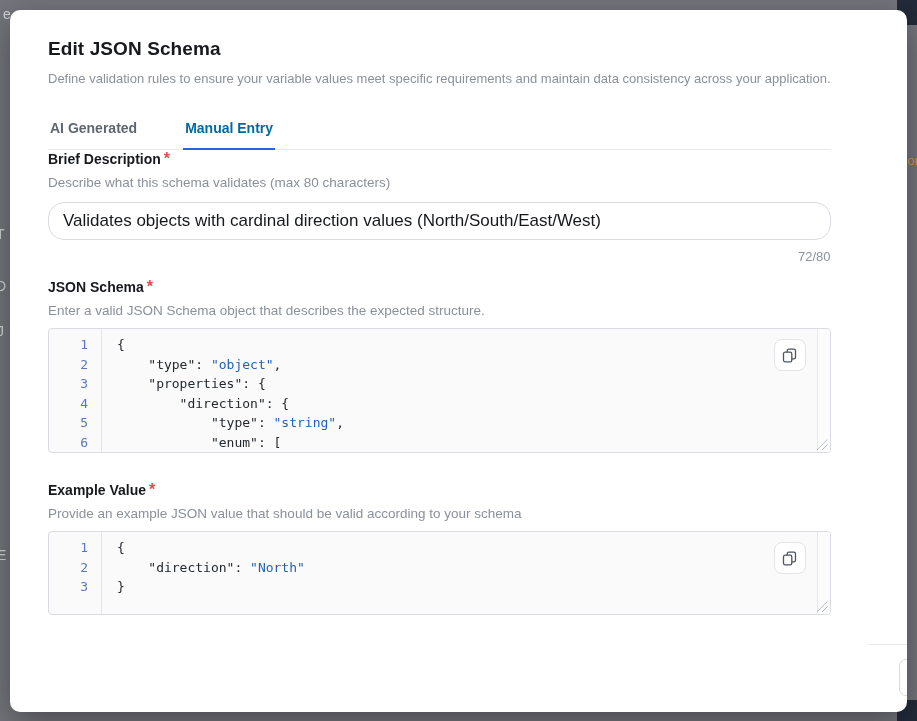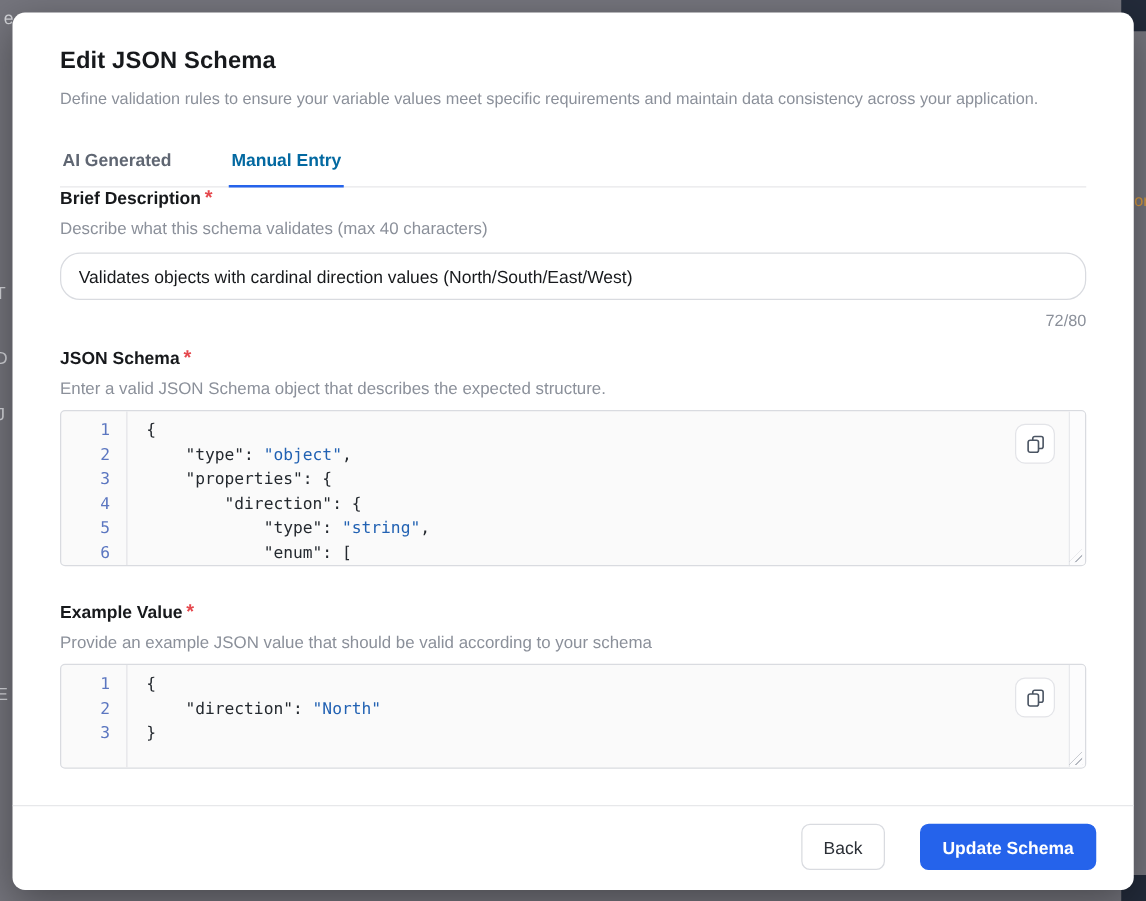--- a/index.html
+++ b/index.html
@@ -14,21 +14,21 @@
   
   .bg-frag { position: absolute; font-size: 14px; color: #d6d7dc; }
   .bg-frag.orange { color: #d99a3e; font-size: 13px; }
   .bg-dark-rect { position: absolute; background: #232b3a; }
 
   
   .modal {
     position: absolute; left: 10px; top: 10px; right: 10px; bottom: 9px;
     background: #ffffff; border-radius: 10px;
     box-shadow: 0 10px 34px rgba(0,0,0,.38);
-    display: flex; flex-direction: column; overflow: hidden;
+    display: flex; flex-direction: row; overflow: hidden;
   }
   .modal-body { flex: 1; padding: 28px 38px 0 38px; display: flex; flex-direction: column; }
 
   .title { font-size: 19px; font-weight: 700; color: #17191c; letter-spacing: .1px; }
   .subtitle { margin-top: 11px; font-size: 13px; color: #8b909a; white-space: nowrap; }
 
   .tabs { display: flex; gap: 44px; margin-top: 26px; border-bottom: 1px solid #e7e8ea; }
   .tab { padding: 8px 2px 12px 2px; font-size: 14px; font-weight: 600; color: #5f6672; cursor: pointer; }
   .tab.active { color: #0369a1; border-bottom: 2px solid #2563eb; margin-bottom: -1px; }
 
@@ -36,21 +36,21 @@
   .section-schema { margin-top: 14px; }
   .section-example { margin-top: 28px; }
 
   .field-label { font-size: 14px; font-weight: 700; color: #17191c; }
   .req { color: #e5484d; margin-left: 3px; font-weight: 700; }
   .helper { margin-top: 7px; font-size: 13.5px; color: #8b909a; }
 
   .text-input {
     margin-top: 12px; width: 100%; height: 38px;
     border: 1px solid #d9dbe0; border-radius: 16px;
-    padding: 0 14px; font-size: 14px; color: #17191c;
+    padding: 0 14px; font-size: 17px; color: #17191c;
     font-family: "Liberation Sans", sans-serif; outline: none; background: #fff;
   }
   .counter { text-align: right; font-size: 13px; color: #8b909a; margin-top: 9px; }
 
   
   .editor {
     position: relative; margin-top: 10px;
     border: 1px solid #d9dbe0; border-radius: 4px;
     background: #fafafa; overflow: hidden;
     font-family: "DejaVu Sans Mono", monospace; font-size: 13px;
@@ -112,21 +112,21 @@
 
     <div class="tabs">
       <div class="tab">AI Generated</div>
       <div class="tab active">Manual Entry</div>
     </div>
 
     <div class="section-brief">
       <div>
         <span class="field-label">Brief Description</span><span class="req">*</span>
       </div>
-      <div class="helper">Describe what this schema validates (max 40 characters)</div>
+      <div class="helper">Describe what this schema validates (max 80 characters)</div>
       <input class="text-input" type="text" value="Validates objects with cardinal direction values (North/South/East/West)" style="">
       <div class="counter">72/80</div>
     </div>
 
     <div class="section-schema">
       <div>
         <span class="field-label">JSON Schema</span><span class="req">*</span>
       </div>
       <div class="helper">Enter a valid JSON Schema object that describes the expected structure.</div>
       <div class="editor editor-schema">

